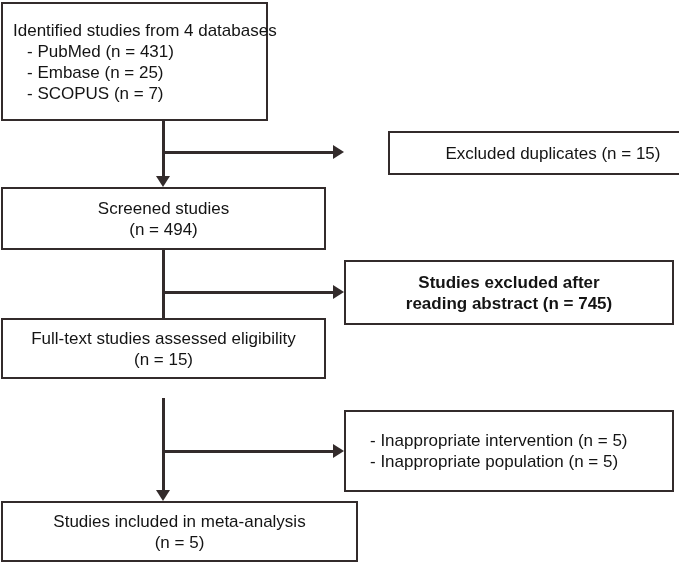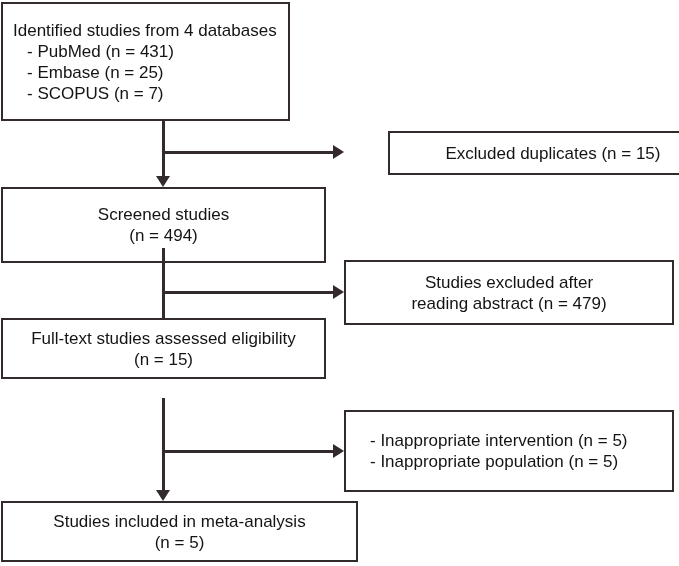--- a/index.html
+++ b/index.html
@@ -58,49 +58,49 @@
     border-top: 7px solid transparent;
     border-bottom: 7px solid transparent;
     border-left: 11px solid #332b2b;
   }
 </style>
 </head>
 <body>
 
 <div id="diagram">
 
-  <div class="box left" style="left:1px; top:2px; width:289px; height:119px;">
+  <div class="box left" style="left:1px; top:2px; width:267px; height:119px;">
     <span class="line pad">Identified studies from 4 databases</span>
     <span class="line indent">- PubMed (n = 431)</span>
     <span class="line indent">- Embase (n = 25)</span>
     <span class="line indent">- SCOPUS (n = 7)</span>
   </div>
 
   <div class="vline" style="left:162px; top:121px; height:60px;"></div>
   <div class="arrow-down" style="left:156px; top:176px;"></div>
   <div class="hline" style="left:162px; top:151px; width:175px;"></div>
   <div class="arrow-right" style="left:333px; top:145px;"></div>
 
   <div class="box center" style="left:344px; top:131px; width:330px; height:44px;margin-left:44px;">
     <span class="line">Excluded duplicates (n = 15)</span>
   </div>
 
-  <div class="box center" style="left:1px; top:187px; width:325px; height:76px;">
+  <div class="box center" style="left:1px; top:187px; width:325px; height:63px;">
     <span class="line">Screened studies</span>
     <span class="line">(n = 494)</span>
   </div>
 
   <div class="vline" style="left:162px; top:248px; height:83px;"></div>
   <div class="arrow-down" style="left:156px; top:326px;"></div>
   <div class="hline" style="left:162px; top:291px; width:175px;"></div>
   <div class="arrow-right" style="left:333px; top:285px;"></div>
 
-  <div class="box center" style="left:344px; top:260px; width:330px; height:65px;">
+  <div class="box center" style="left:344px; top:260px; width:330px; height:65px;font-weight:bold;">
     <span class="line">Studies excluded after</span>
-    <span class="line">reading abstract (n = 479)</span>
+    <span class="line">reading abstract (n = 745)</span>
   </div>
 
   <div class="box center" style="left:1px; top:318px; width:325px; height:61px;">
     <span class="line">Full-text studies assessed eligibility</span>
     <span class="line">(n = 15)</span>
   </div>
 
   <div class="vline" style="left:162px; top:398px; height:97px;"></div>
   <div class="arrow-down" style="left:156px; top:490px;"></div>
   <div class="hline" style="left:162px; top:450px; width:175px;"></div>

